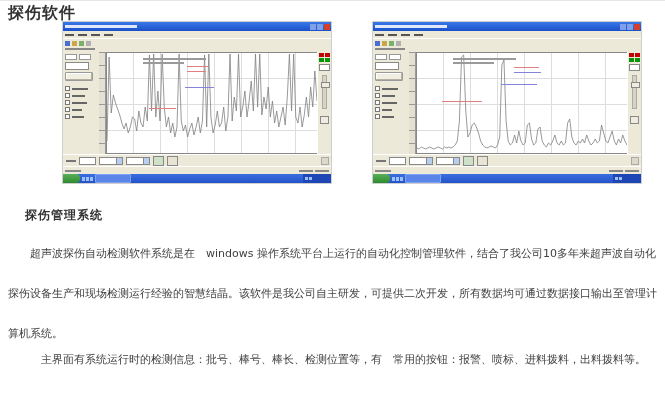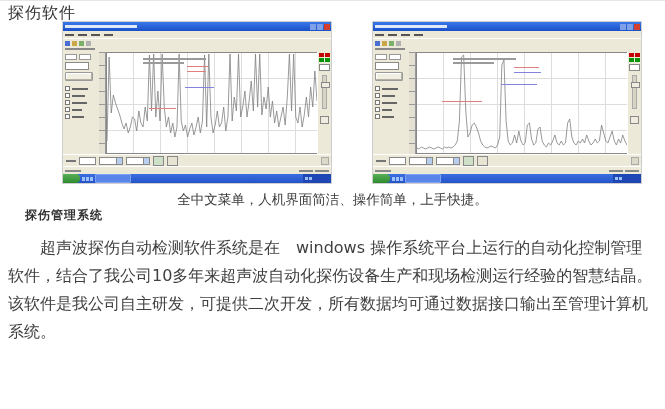--- a/index.html
+++ b/index.html
@@ -1,21 +1,21 @@
 <!DOCTYPE html>
 <html><head>
 <meta charset="utf-8">
 <style>
   html,body{margin:0;padding:0;background:#fff;}
   .page{position:relative;width:665px;height:409px;background:#fff;overflow:hidden;
         font-family:"DejaVu Sans","Liberation Sans",sans-serif;border-top:1px solid #e6e6e6;}
-  .h1{position:absolute;left:8px;top:2px;margin:0;font-size:16px;font-weight:normal;color:#333;letter-spacing:1px;}
+  .h1{position:absolute;left:8px;top:2px;margin:0;font-size:16px;font-weight:bold;color:#333;letter-spacing:1px;}
   .h2{position:absolute;left:25px;top:206px;margin:0;font-size:12px;font-weight:bold;color:#333;letter-spacing:1px;}
   .caption{position:absolute;left:0;right:0;top:190px;text-align:center;font-size:13.5px;color:#3a3a3a;}
-  .para{position:absolute;left:8px;right:8px;margin:0;font-size:16px;line-height:28px;color:#3f3f3f;}
+  .para{position:absolute;left:8px;right:8px;margin:0;font-size:11px;line-height:40px;color:#3f3f3f;}
   .p1{top:233px;text-indent:2em;}
   .p2{top:339px;text-indent:3em;}
 
   
   .shots{position:absolute;left:63px;top:21px;display:flex;gap:42px;}
   .shot{width:268px;height:161px;background:#ece9d8;outline:1px solid #cfcfcf;
         display:flex;flex-direction:column;font-size:0;}
   .tb{height:9px;background:linear-gradient(#3a77ea,#1b50c8);display:flex;align-items:center;flex:none;}
   .tbtxt{width:72px;height:3px;background:rgba(255,255,255,.85);margin-left:2px;}
   .tbbtns{margin-left:auto;display:flex;gap:1px;margin-right:1px;}
@@ -313,19 +313,19 @@
         <span class="taskbtn"></span>
         <span class="tray">
             <i></i>
             <i></i>
           </span>
       </div>
     </div>
 
   </div>
 
-  <div class="caption">全中文菜单，人机界面简洁、操作简单，上手快捷。</div>
 
   <h2 class="h2">探伤管理系统</h2>
 
   <p class="para p1">超声波探伤自动检测软件系统是在　windows 操作系统平台上运行的自动化控制管理软件，结合了我公司10多年来超声波自动化探伤设备生产和现场检测运行经验的智慧结晶。该软件是我公司自主研发，可提供二次开发，所有数据均可通过数据接口输出至管理计算机系统。</p>
+  <p class="para p2">主界面有系统运行时的检测信息：批号、棒号、棒长、检测位置等，有　常用的按钮：报警、喷标、进料拨料，出料拨料等。</p>
 
 </div>
 
 </body></html>

